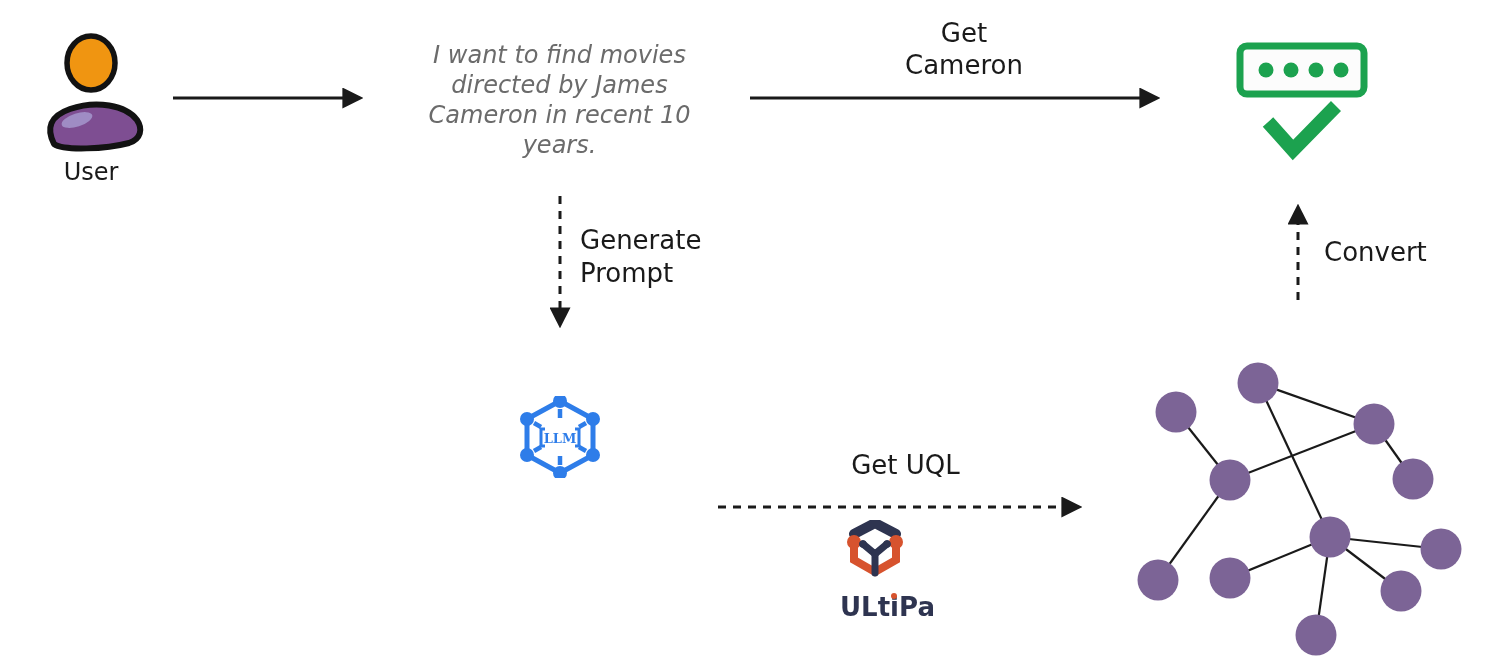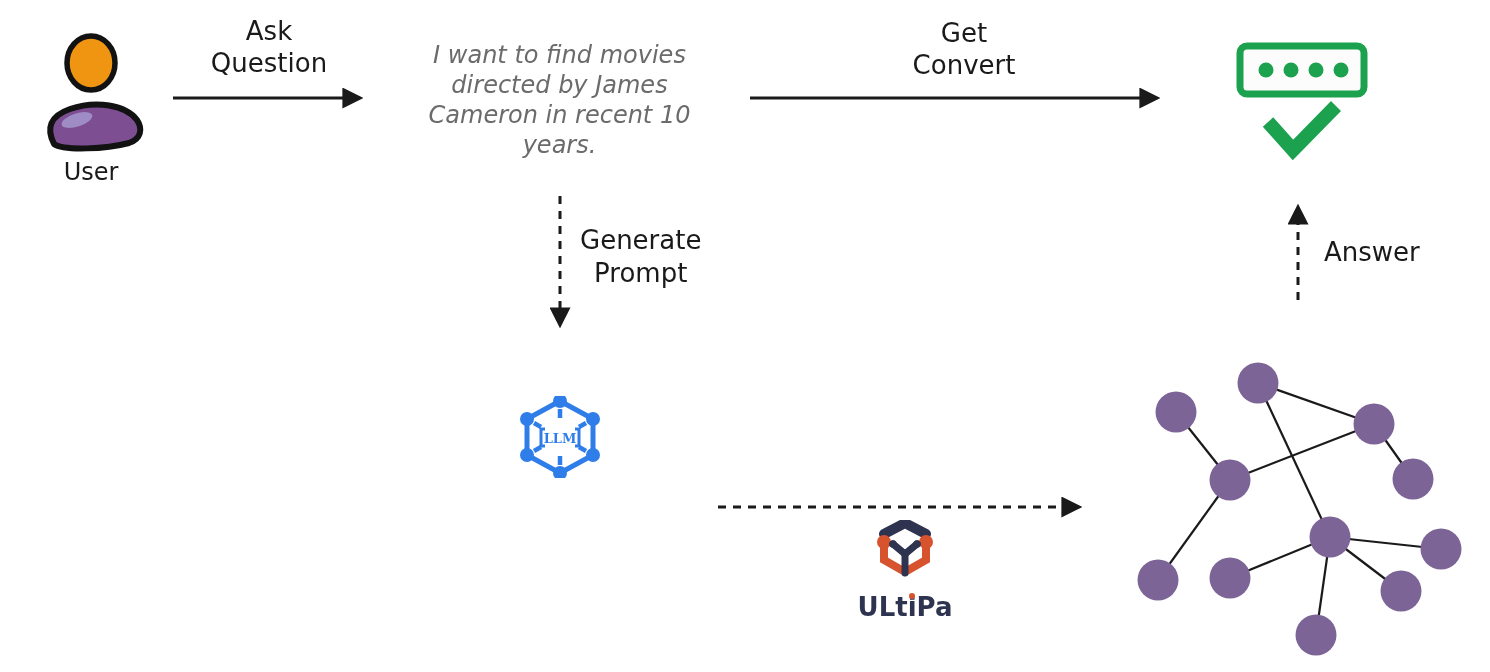--- a/index.html
+++ b/index.html
@@ -8,27 +8,26 @@
     width:1490px;height:672px;
     background:var(--background,#fff);
     font-family:"DejaVu Sans",sans-serif;
     overflow:hidden;
   }
   .lbl{
     position:absolute;
     color:var(--ink,#1a1a1a);
     white-space:pre-line;
     line-height:1.22;
-    text-align:center;
   }
   .center{text-align:center;}
   .muted{color:var(--muted-text,#6b6b6b);font-style:italic;}
   #connector-layer{position:absolute;left:0;top:0;}
   .icon-abs{position:absolute;}
-  .ultipa{position:absolute;left:840px;top:520px;width:130px;text-align:center;}
+  .ultipa{position:absolute;left:840px;top:520px;width:130px;text-align:left;}
   .ultipa-word{
     margin-top:2px;
     font-size:26px;font-weight:bold;letter-spacing:0px;
     color:var(--ultipa-navy,#2e3450);
   }
   .logo-i{position:relative;display:inline-block;}
   .logo-i::after{
     content:"";position:absolute;left:1px;top:1px;
     width:6px;height:6px;border-radius:50%;
     background:var(--ultipa-orange,#d7532e);
@@ -77,37 +76,36 @@
       </g>
   </svg>
 
   <svg class="icon-abs" style="left:44px;top:32px" width="110" height="126" viewBox="0 0 110 126">
     <ellipse cx="47" cy="31" rx="24" ry="27" fill="var(--head-orange)" stroke="#121212" stroke-width="5.5"></ellipse>
     <path d="M10 112 C2 96 6 84 26 77 C52 68 82 73 93 88 C99 97 97 107 85 111 C62 117 20 119 10 112 Z" fill="var(--body-purple)" stroke="#121212" stroke-width="6" stroke-linejoin="round"></path>
     <ellipse cx="33" cy="88" rx="16" ry="6.5" transform="rotate(-18 33 88)" fill="var(--body-highlight)"></ellipse>
   </svg>
   <div class="lbl center" style="left:36px;top:158px;width:110px;font-size:24px">User</div>
 
-  <div class="lbl center" style="left:194px;top:16px;width:150px;font-size:26px">Ask
-Question</div>
 
   <div class="lbl center muted" style="left:402px;top:40px;width:315px;font-size:24px;line-height:30px">I want to find movies
 directed by James
 Cameron in recent 10
 years.</div>
 
   <div class="lbl center" style="left:888px;top:18px;width:152px;font-size:26px">Get
-Convert</div>
+Cameron</div>
 
   <div class="lbl" style="left:580px;top:224px;font-size:26px;line-height:33px">Generate
 Prompt</div>
 
 
+  <div class="lbl center" style="left:828px;top:450px;width:155px;font-size:26px">Get UQL</div>
 
-  <div class="lbl" style="left:1324px;top:237px;font-size:26px">Answer</div>
+  <div class="lbl" style="left:1324px;top:237px;font-size:26px">Convert</div>
 
   <svg class="icon-abs" style="left:1236px;top:42px" width="134" height="122" viewBox="0 0 134 122">
     <rect x="4" y="4" width="124" height="48" rx="7" fill="#fcfcfc" stroke="var(--green)" stroke-width="7"></rect>
     <g fill="var(--green)">
       <circle cx="30" cy="28" r="7.5"></circle>
       <circle cx="55" cy="28" r="7.5"></circle>
       <circle cx="80" cy="28" r="7.5"></circle>
       <circle cx="105" cy="28" r="7.5"></circle>
     </g>
     <path d="M32 80 L57 108 L100 64" fill="none" stroke="var(--green)" stroke-width="14" stroke-linejoin="miter"></path>

